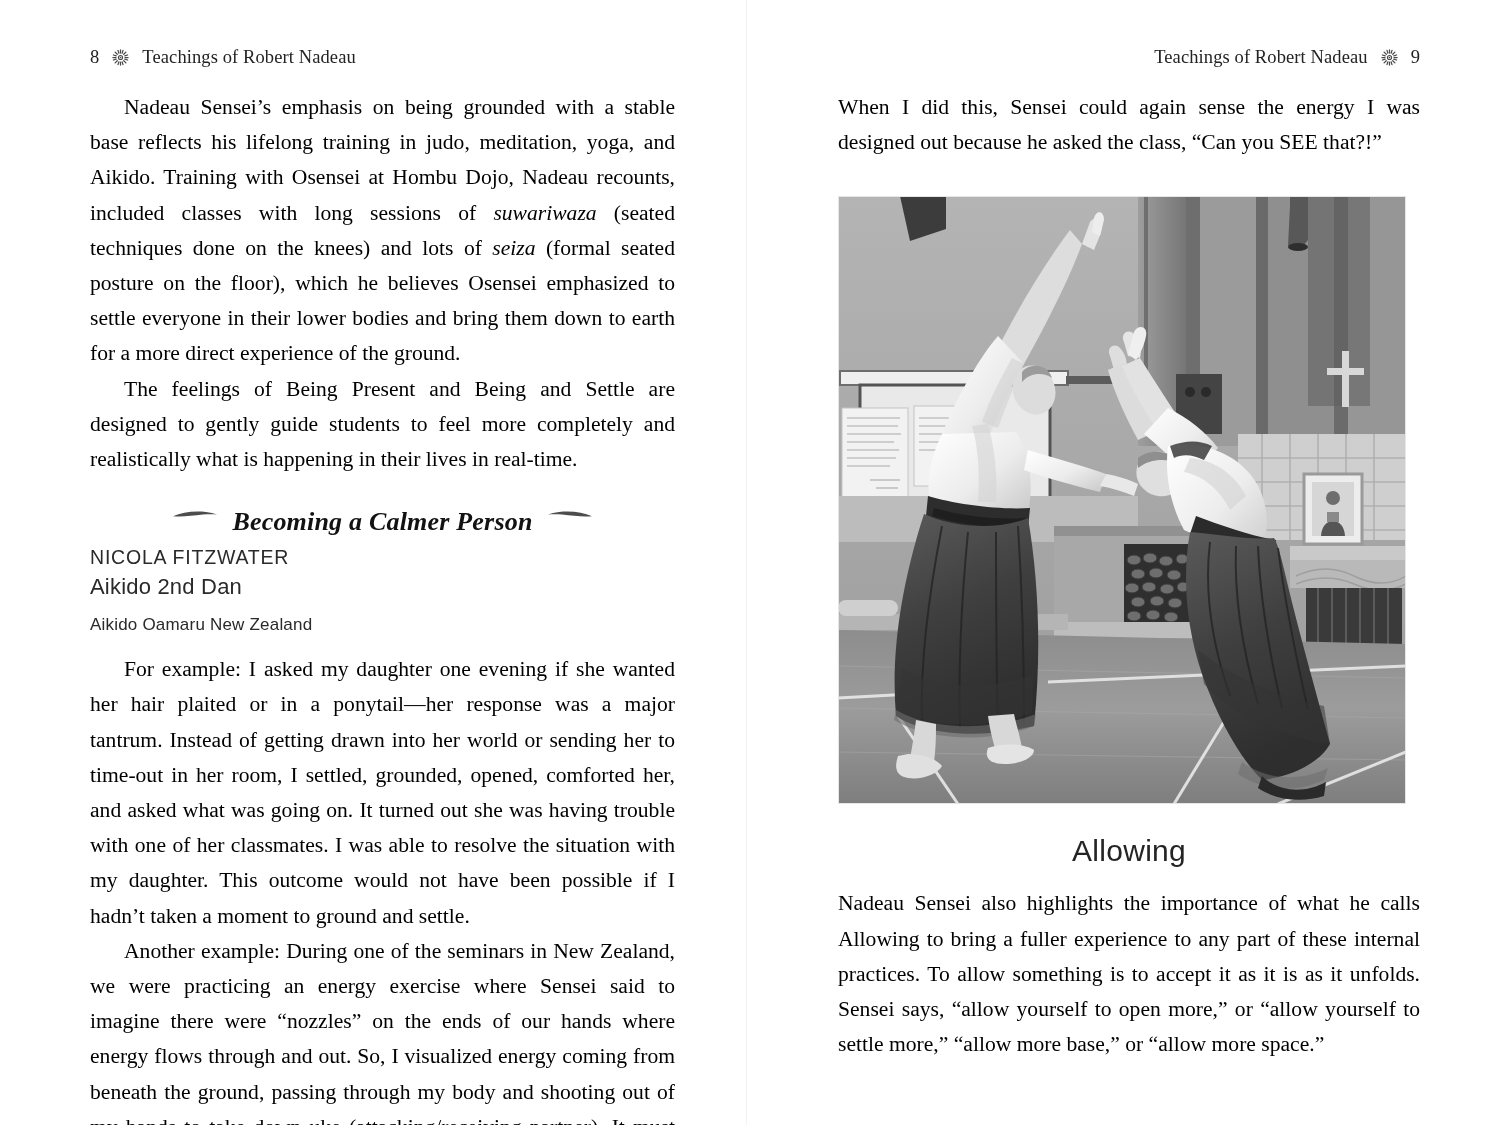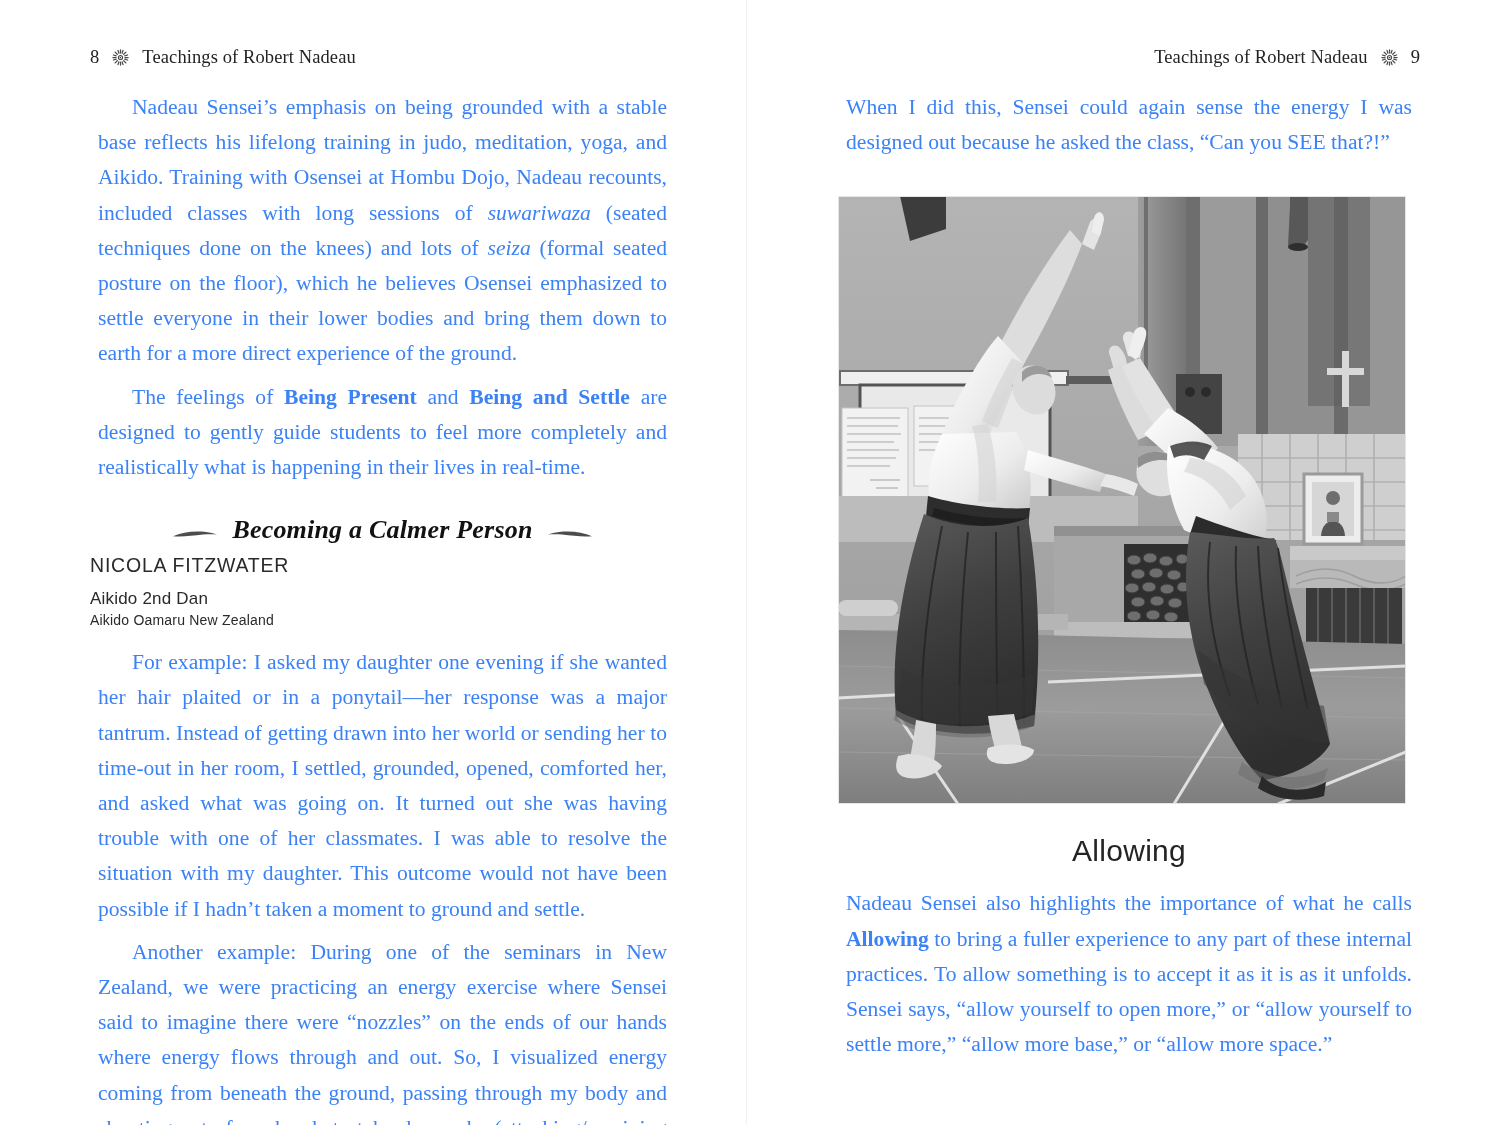--- a/index.html
+++ b/index.html
@@ -57,41 +57,41 @@
     margin: 0 13px;
     position: relative;
     flex: 0 0 auto;
   }
   .ornament svg { display: block; }
   .runhead-title { white-space: nowrap; text-align: right; }
 
   
   .body-col { margin-top: 18px; }
   p.bt {
-    margin: 8px;
+    margin: 0;
     font-size: 21.6px;
     line-height: 35.2px;
     text-align: justify;
     text-justify: inter-word;
     text-indent: 34px;
     hyphens: none;
-    color: #3b82f6;
+    color: #000000;
   }
   p.bt.noindent { text-indent: 0; }
   p.bt em { font-style: italic; }
-  p.bt strong { font-weight: bold; }
+  p.bt strong { font-weight: normal; }
 
   
   .story-head {
     margin-top: 30px;
     text-align: center;
   }
   .story-title-row {
     display: flex;
-    align-items: flex-end;
+    align-items: flex-start;
     justify-content: center;
     gap: 14px;
   }
   .story-title {
     font-style: italic;
     font-weight: bold;
     font-size: 26px;
     letter-spacing: .2px;
     color: #121212;
     white-space: nowrap;
@@ -102,28 +102,28 @@
     font-weight: 300;
     color: #2a2a2a;
     text-align: left;
   }
   .byline .name {
     font-size: 19.5px;
     letter-spacing: .8px;
     margin-top: 9px;
   }
   .byline .rank {
+    font-size: 22px;
+    letter-spacing: .2px;
+    margin-top: 5px;
+  }
+  .byline .place {
     font-size: 17px;
     letter-spacing: .2px;
-    margin-top: 12px;
-  }
-  .byline .place {
-    font-size: 14px;
-    letter-spacing: .2px;
-    margin-top: 3px;
+    margin-top: 15px;
   }
   .after-byline { margin-top: 17px; }
 
   
   .photo-wrap {
     margin-top: 36px;
     width: 568px;
     height: 608px;
     position: relative;
   }

